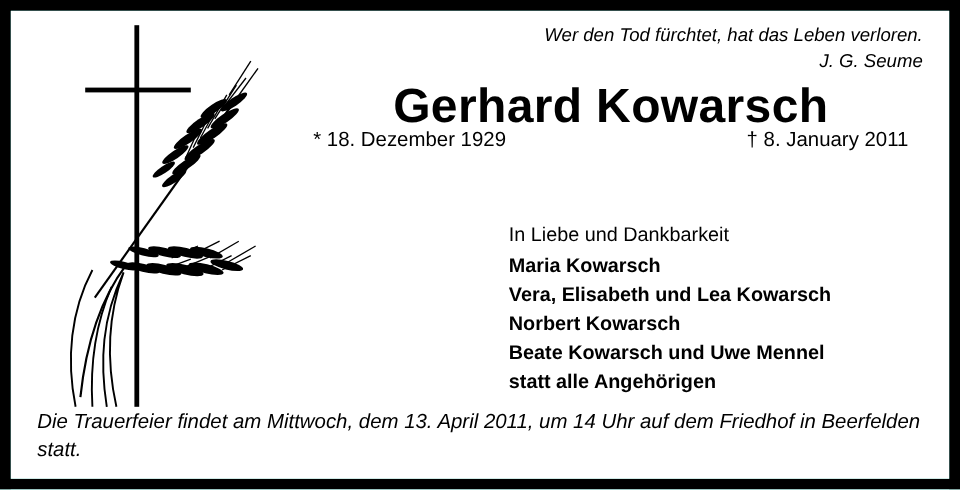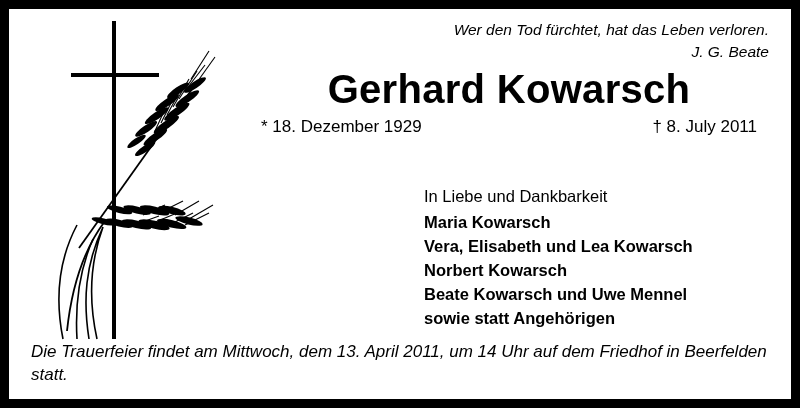--- a/index.html
+++ b/index.html
@@ -85,21 +85,21 @@
     font-size: 40px;
     font-weight: bold;
     letter-spacing: 0.3px;
     white-space: nowrap;
   }
 
   
   .dates {
     position: absolute;
     left: 230px;
-    top: 108px;
+    top: 98px;
     width: 540px;
     font-size: 17px;
     display: flex;
     justify-content: space-between;
     padding: 0 22px;
     box-sizing: border-box;
   }
 
   
   .family {
@@ -208,35 +208,35 @@
         <g stroke="#000000" fill="none" stroke-width="1.6">
           <path d="M70,326 C64,288 66,252 84,214 C70,252 70,290 78,326"></path>
           <path d="M44,326 C36,286 40,246 58,212"></path>
           <path d="M58,326 C56,292 60,258 74,226"></path>
         </g>
       </svg>
     </div>
 
     <div class="quote">
       <span>Wer den Tod fürchtet, hat das Leben verloren.</span>
-      <span class="author">J. G. Beate</span>
+      <span class="author">J. G. Seume</span>
     </div>
 
     <div class="name">Gerhard Kowarsch</div>
 
     <div class="dates">
       <span>* 18. Dezember 1929</span>
-      <span>† 8. July 2011</span>
+      <span>† 8. January 2011</span>
     </div>
 
     <div class="family">
       <div class="intro">In Liebe und Dankbarkeit</div>
       <div class="member">Maria Kowarsch</div>
       <div class="member">Vera, Elisabeth und Lea Kowarsch</div>
       <div class="member">Norbert Kowarsch</div>
       <div class="member">Beate Kowarsch und Uwe Mennel</div>
-      <div class="member">sowie statt Angehörigen</div>
+      <div class="member">statt alle Angehörigen</div>
     </div>
 
     <div class="footer">Die Trauerfeier findet am Mittwoch, dem 13. April 2011, um 14 Uhr auf dem Friedhof in Beerfelden statt.</div>
 
   </div>
 </div>
 
 </body></html>

